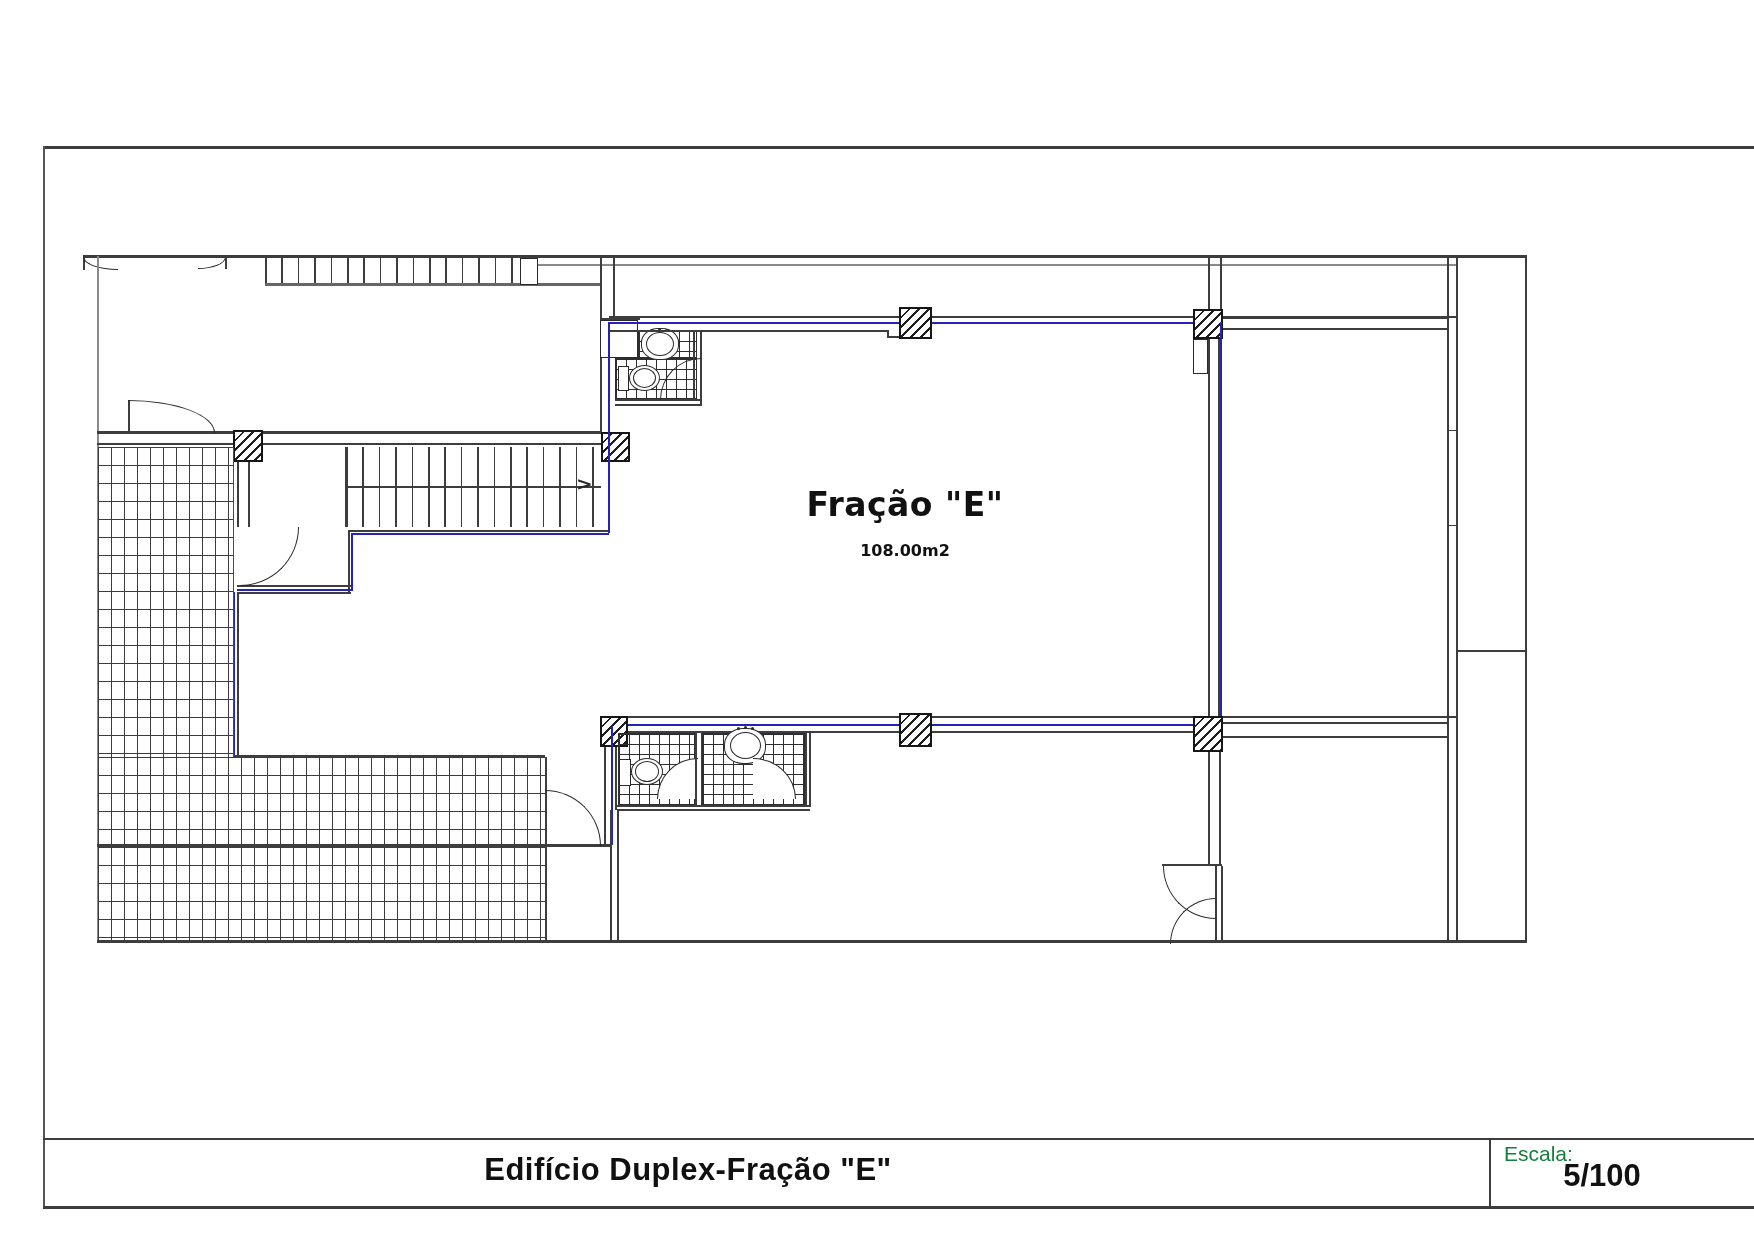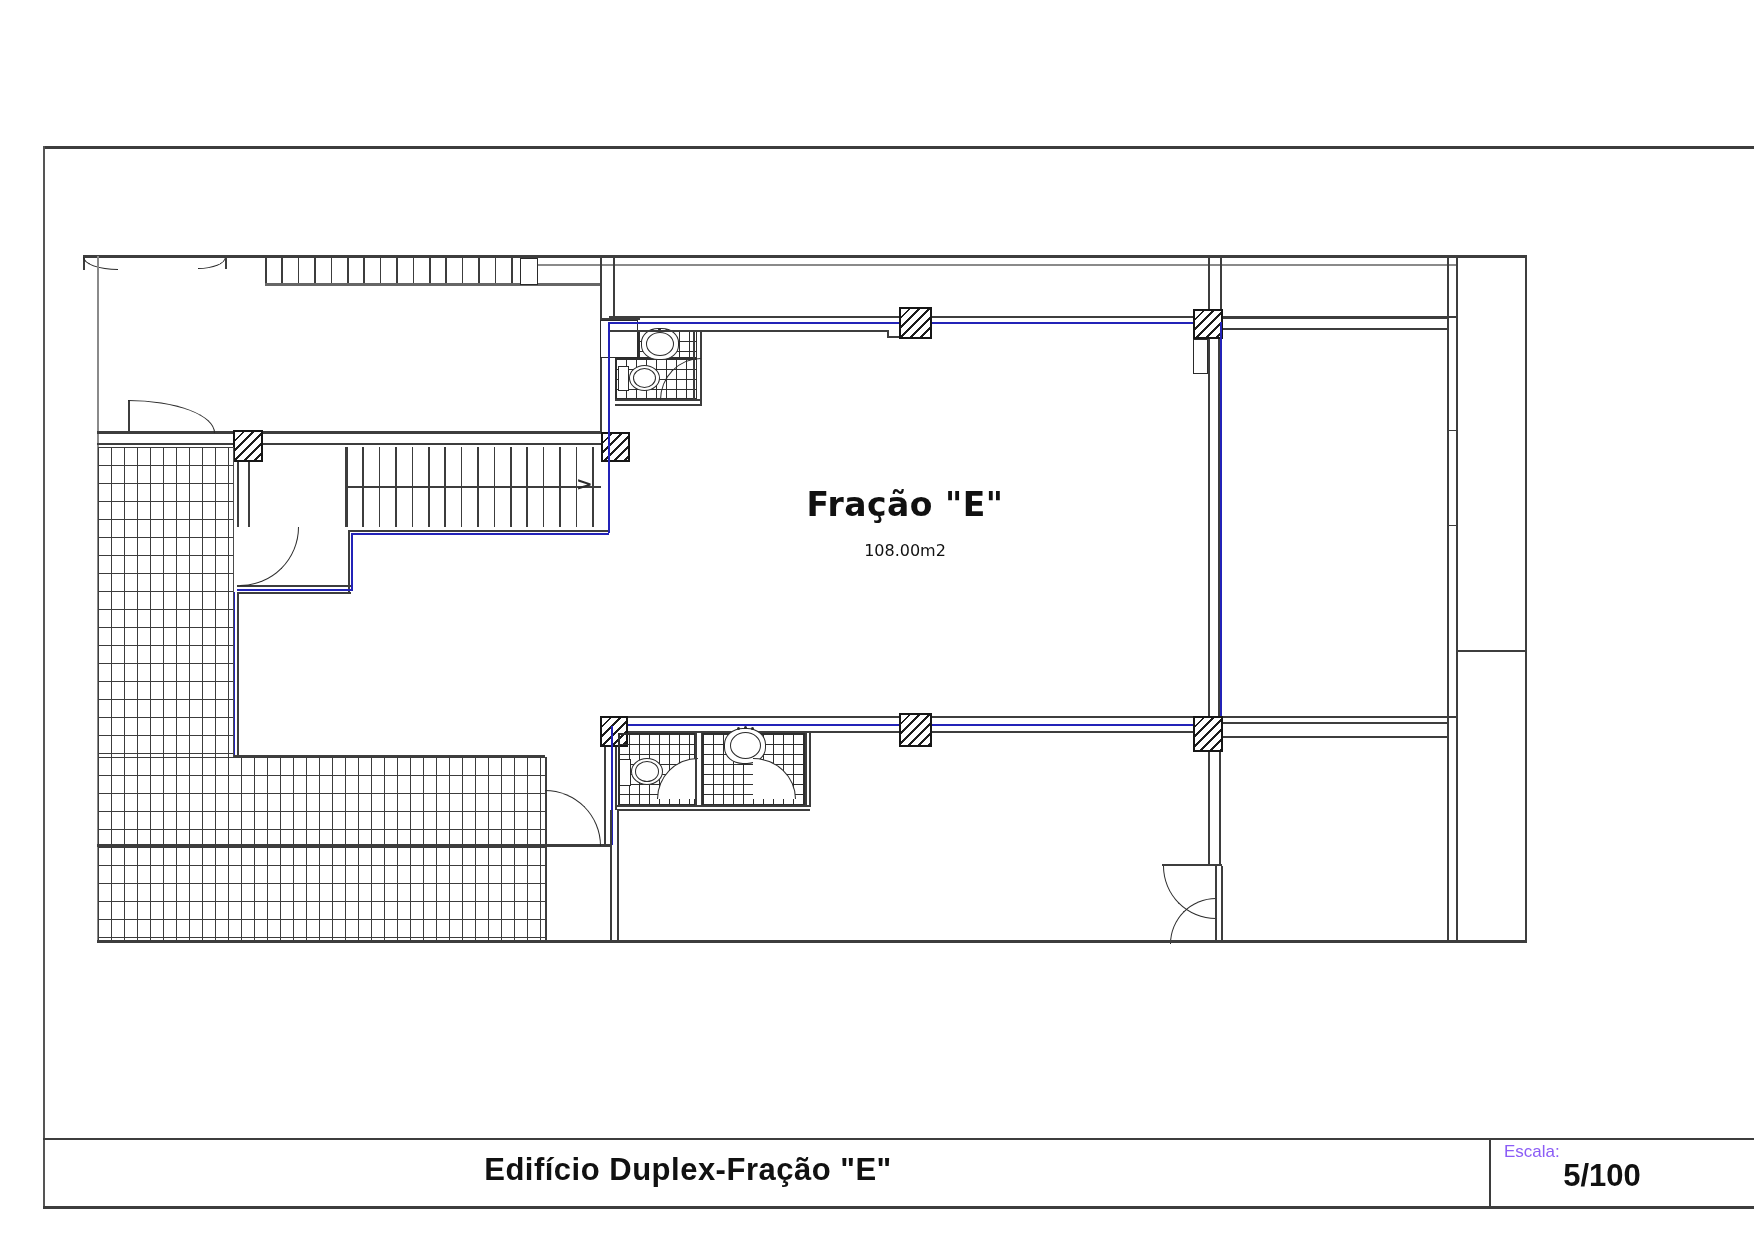--- a/index.html
+++ b/index.html
@@ -20,26 +20,26 @@
          background-image:repeating-linear-gradient(to bottom,#2e2e2e 0 1px,rgba(0,0,0,0) 1px 10px),
                           repeating-linear-gradient(to right,#2e2e2e 0 1px,rgba(0,0,0,0) 1px 10px);}
   .stairs{position:absolute;
          background-image:repeating-linear-gradient(to right,#3c3c3c 0 1.6px,rgba(0,0,0,0) 1.6px 16.4px);}
   .box{position:absolute;box-sizing:border-box;border:1.4px solid #2a2a2a;background:#fff;}
   .ell{position:absolute;box-sizing:border-box;border:1.4px solid #2a2a2a;border-radius:50%;background:#fff;}
   .dot{position:absolute;width:3px;height:3px;border-radius:50%;background:#2a2a2a;}
   .room-label{position:absolute;left:705px;top:485px;width:400px;text-align:center;
         font-family:"DejaVu Sans",sans-serif;font-weight:bold;font-size:33px;letter-spacing:.5px;}
   .room-area{position:absolute;left:705px;top:541px;width:400px;text-align:center;
-        font-family:"DejaVu Sans",sans-serif;font-weight:normal;font-size:16px;}
+        font-family:"DejaVu Sans",sans-serif;font-weight:bold;font-size:16px;}
   .stair-arrow{position:absolute;left:576px;top:472px;font-family:"DejaVu Sans",sans-serif;
         font-size:20px;font-weight:bold;color:#2a2a2a;transform:scaleY(.85);}
   .tb-title{position:absolute;left:43px;top:1152px;width:1290px;text-align:center;
         font-weight:bold;font-size:31px;letter-spacing:.5px;}
-  .tb-scale-label{position:absolute;left:1504px;top:1142px;font-size:17px;color:#8b5cf6;}
+  .tb-scale-label{position:absolute;left:1504px;top:1142px;font-size:21px;color:#15803d;}
   .tb-scale-value{position:absolute;left:1492px;top:1158px;width:220px;text-align:center;
         font-weight:bold;font-size:31px;}
 </style>
 </head>
 <body>
 
 <div>
   <i class="h" style="left:43px;top:146px;width:1711px;height:3px"></i>
   <i class="v" style="left:43px;top:146px;height:1062px;background:#555"></i>
   <i class="h" style="left:43px;top:1138px;width:1711px;"></i>

